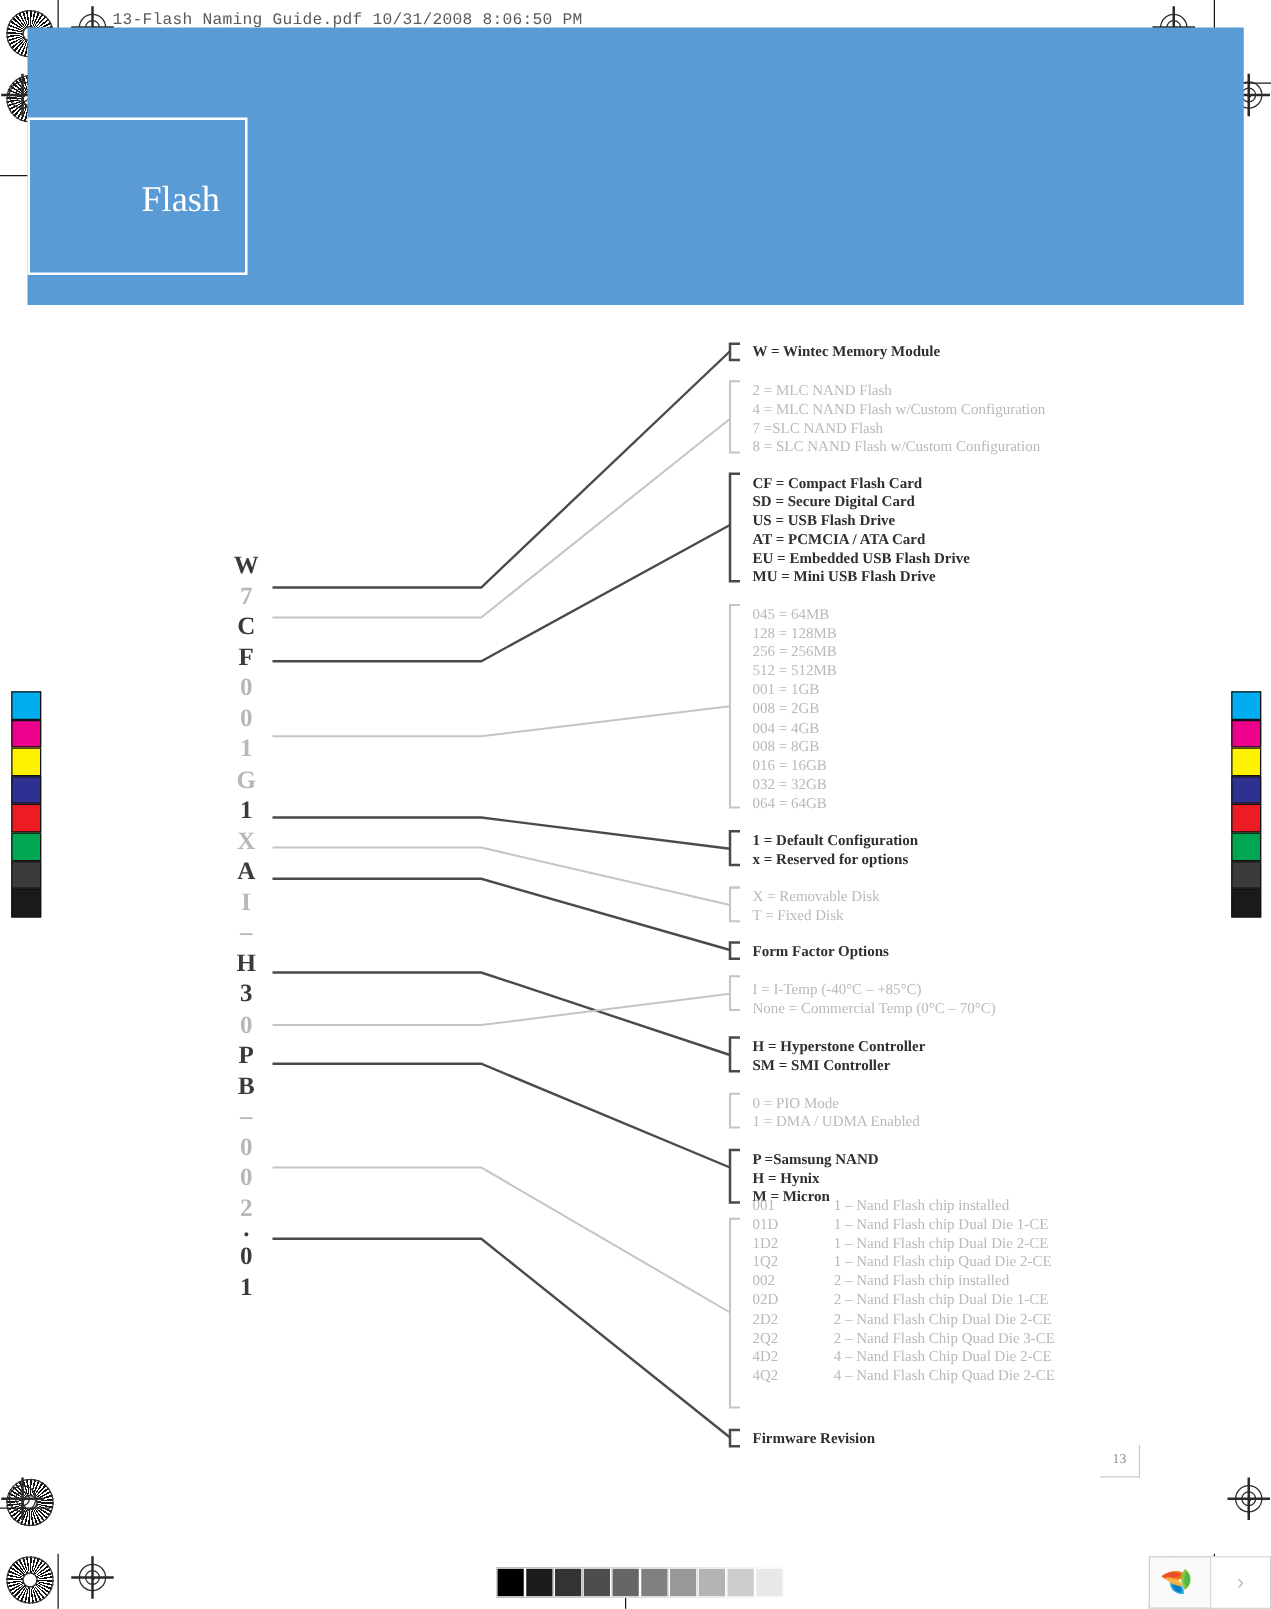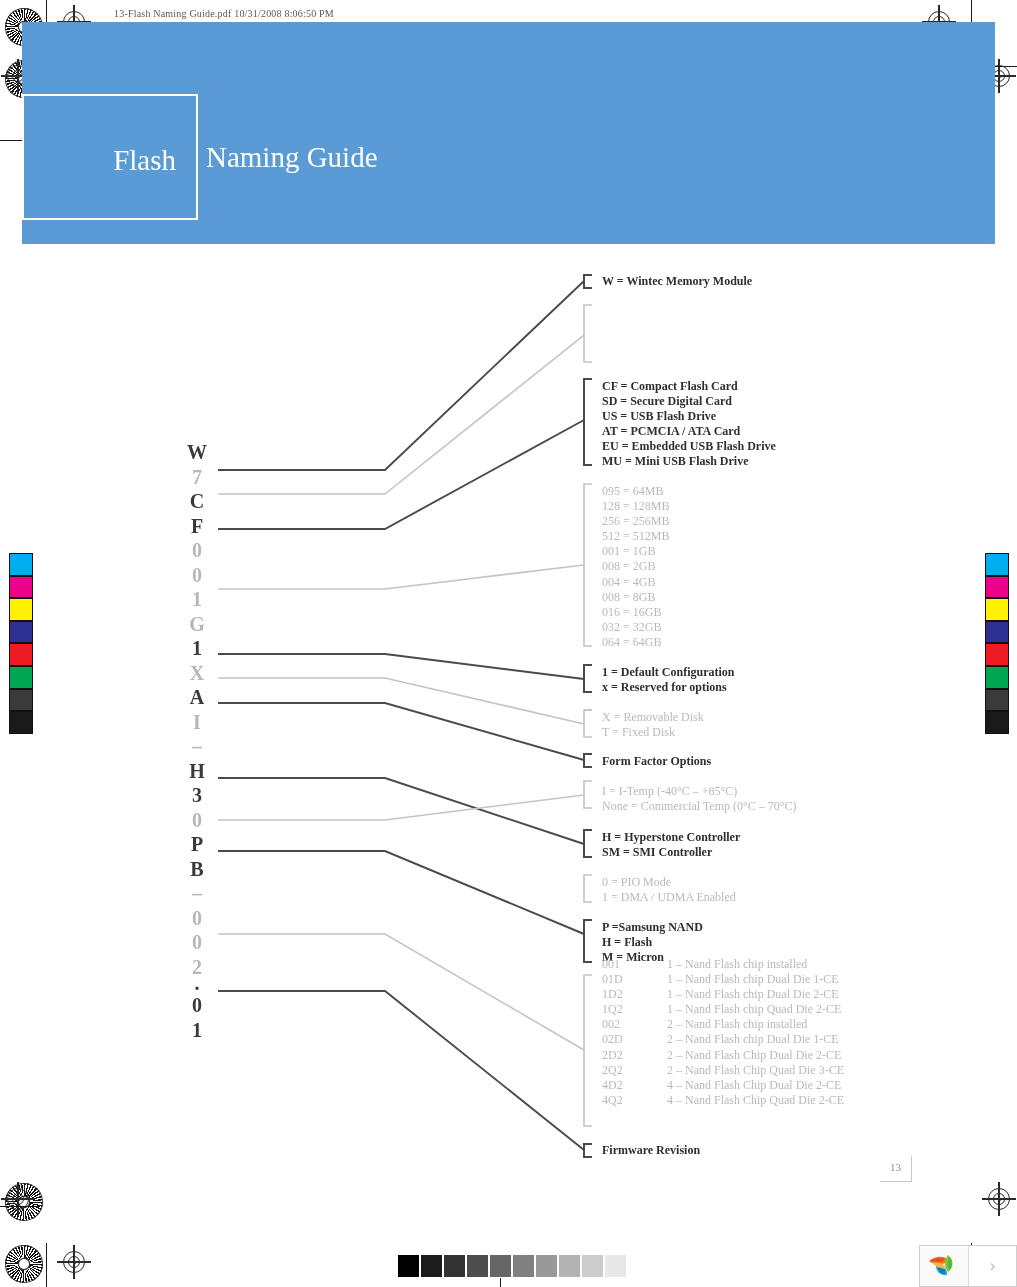--- a/index.html
+++ b/index.html
@@ -20,22 +20,22 @@
 
   .starmark{position:absolute;width:38px;height:38px;border-radius:50%;
     background:
       repeating-conic-gradient(#111 0deg 5deg,#fff 5deg 10deg);
     box-shadow:0 0 0 1px #333 inset;}
   .starmark .c{position:absolute;left:14px;top:14px;width:10px;height:10px;border-radius:50%;background:#fff;box-shadow:0 0 0 1.2px #333;}
 
   .cropline{position:absolute;background:#1b1b1b;}
 
   
-  .filehdr{position:absolute;left:114px;top:8px;font-size:10px;color:#5a5a5a;
-    font-family:Liberation Serif, serif;letter-spacing:.2px;white-space:nowrap;}
+  .filehdr{position:absolute;left:90px;top:8px;font-size:13px;color:#5a5a5a;
+    font-family:Liberation Mono, monospace;letter-spacing:.2px;white-space:nowrap;}
 
   
   .blueband{position:absolute;left:22px;top:22px;width:973px;height:222px;background:#5b9bd5;}
   .titlebox{position:absolute;left:22px;top:94px;width:176px;height:126px;border:2px solid #ffffff;box-sizing:border-box;background:transparent;}
   .title-flash{position:absolute;left:22px;top:94px;width:176px;height:132px;display:flex;align-items:center;justify-content:flex-end;
     padding-right:22px;box-sizing:border-box;color:#ffffff;font-size:29px;font-family:"Liberation Serif",serif;}
   .title-guide{position:absolute;left:206px;top:94px;height:126px;display:flex;align-items:center;color:#ffffff;
     font-size:29px;font-family:"Liberation Serif",serif;}
 
   
@@ -159,21 +159,20 @@
   <div class="cropline" style="left:971px;top:1243px;width:1.3px;height:44px;"></div>
   <div class="cropline" style="left:500px;top:1278px;width:1.3px;height:9px;"></div>
   <div class="cropline" style="left:963px;top:1276px;width:1.3px;height:11px;"></div>
   <div class="cropline" style="left:0px;top:1206px;width:40px;height:1.3px;"></div>
 
   <div class="filehdr">13-Flash Naming Guide.pdf   10/31/2008   8:06:50 PM</div>
 
   <div class="blueband"></div>
   <div class="titlebox"></div>
   <div class="title-flash">Flash</div>
-  <div class="title-guide">Naming Guide</div>
 
   <svg class="lines" viewBox="0 0 1017 1287">
 
     <g fill="none" stroke="#4a4a4a" stroke-width="1.9">
       <path d="M218,470 L385,470 L584,281"></path>
       <path d="M218,529 L385,529 L584,420"></path>
       <path d="M218,654 L385,654 L584,679"></path>
       <path d="M218,703 L385,703 L584,760"></path>
       <path d="M218,778 L385,778 L584,844"></path>
       <path d="M218,851 L385,851 L584,934"></path>
@@ -234,32 +233,38 @@
     <div class="codechar light">2</div>
     <div class="codechar dark dot" style="height:14px;line-height:8px;">.</div>
     <div class="codechar dark">0</div>
     <div class="codechar dark">1</div>
   </div>
 
   <div class="grp dark" style="left:602px;top:274px;">
     <div class="row">W = Wintec Memory Module</div>
   </div>
 
+  <div class="grp light" style="left:602px;top:305px;">
+    <div class="row">2 = MLC NAND Flash</div>
+    <div class="row">4 = MLC NAND Flash w/Custom Configuration</div>
+    <div class="row">7 =SLC NAND Flash</div>
+    <div class="row">8 = SLC NAND Flash w/Custom Configuration</div>
+  </div>
 
   <div class="grp dark" style="left:602px;top:379px;">
     <div class="row">CF = Compact Flash Card</div>
     <div class="row">SD = Secure Digital Card</div>
     <div class="row">US = USB Flash Drive</div>
     <div class="row">AT = PCMCIA / ATA Card</div>
     <div class="row">EU = Embedded USB Flash Drive</div>
     <div class="row">MU = Mini USB Flash Drive</div>
   </div>
 
   <div class="grp light" style="left:602px;top:484px;">
-    <div class="row">095 = 64MB</div>
+    <div class="row">045 = 64MB</div>
     <div class="row">128 = 128MB</div>
     <div class="row">256 = 256MB</div>
     <div class="row">512 = 512MB</div>
     <div class="row">001 = 1GB</div>
     <div class="row">008 = 2GB</div>
     <div class="row">004 = 4GB</div>
     <div class="row">008 = 8GB</div>
     <div class="row">016 = 16GB</div>
     <div class="row">032 = 32GB</div>
     <div class="row">064 = 64GB</div>
@@ -289,21 +294,21 @@
     <div class="row">SM = SMI Controller</div>
   </div>
 
   <div class="grp light" style="left:602px;top:875px;">
     <div class="row">0 = PIO Mode</div>
     <div class="row">1 = DMA / UDMA Enabled</div>
   </div>
 
   <div class="grp dark" style="left:602px;top:920px;">
     <div class="row">P =Samsung NAND</div>
-    <div class="row">H = Flash</div>
+    <div class="row">H = Hynix</div>
     <div class="row">M = Micron</div>
   </div>
 
   <div class="grp light" style="left:602px;top:957px;">
     <div class="row">
       <span class="col1">001</span>
       <span>1 – Nand Flash chip installed</span>
     </div>
     <div class="row">
       <span class="col1">01D</span>

